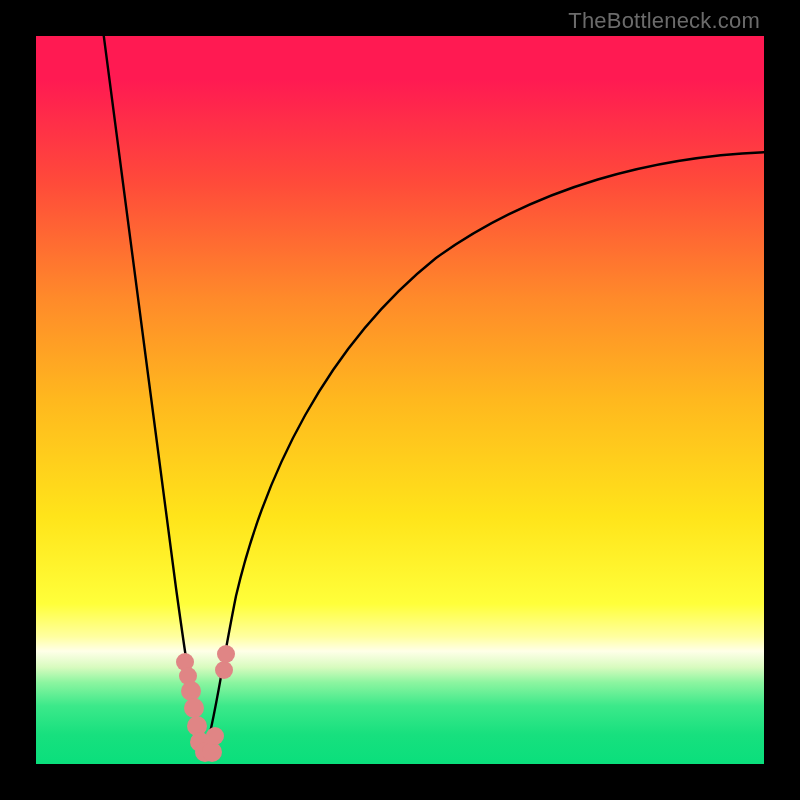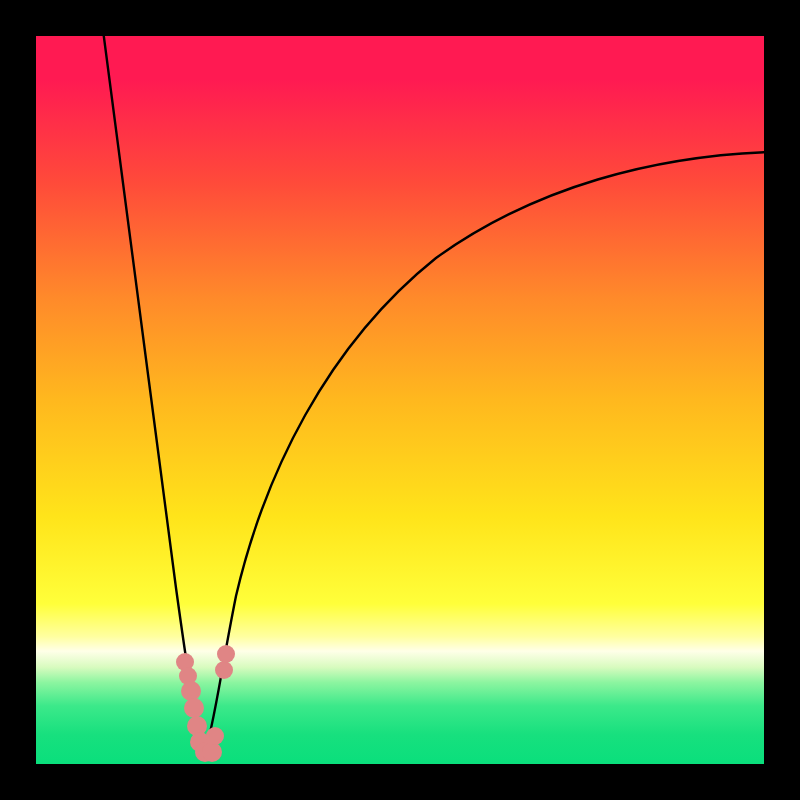--- a/index.html
+++ b/index.html
@@ -80,13 +80,14 @@
         <circle cx="161" cy="690" r="10"></circle>
         <circle cx="164" cy="706" r="10"></circle>
         <circle cx="169" cy="716" r="10"></circle>
         <circle cx="176" cy="716" r="10"></circle>
         <circle cx="179" cy="700" r="9"></circle>
         <circle cx="188" cy="634" r="9"></circle>
         <circle cx="190" cy="618" r="9"></circle>
       </g>
     </svg>
   </div>
+  <div class="watermark">TheBottleneck.com</div>
 </div>
 
 </body></html>

